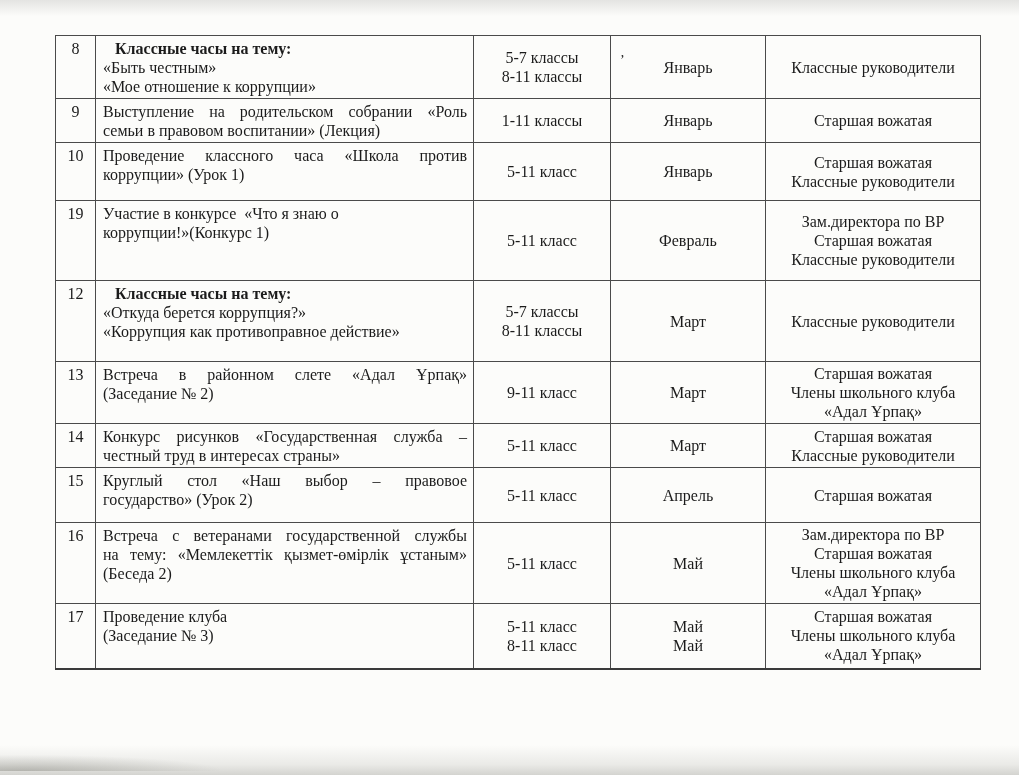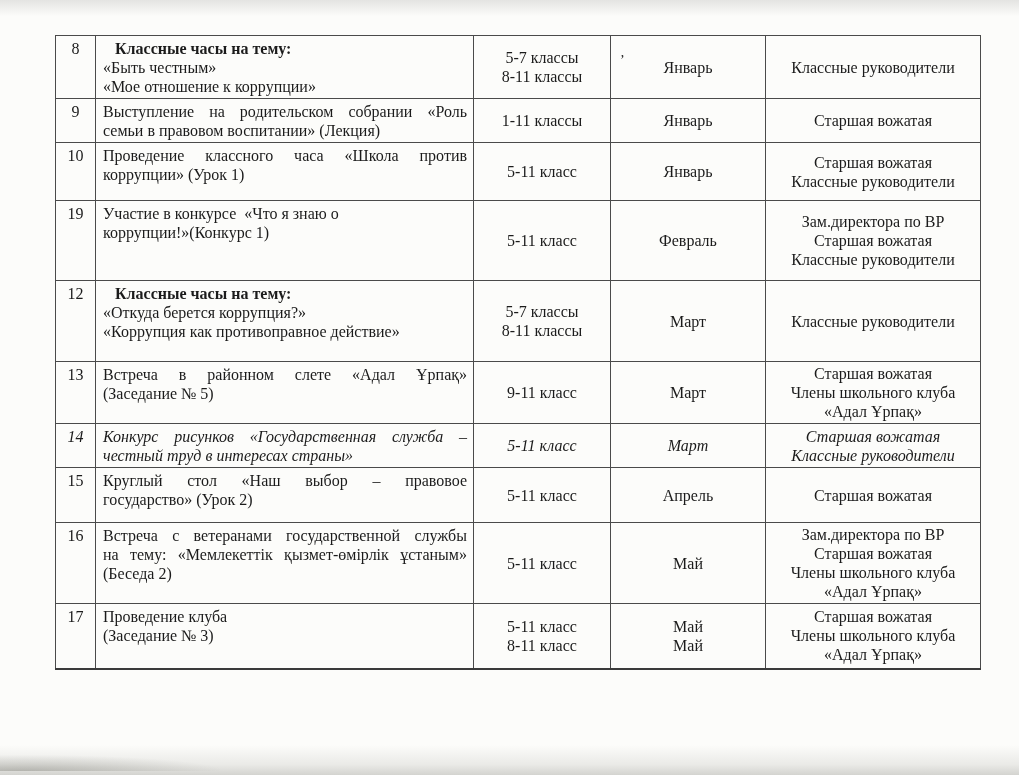--- a/index.html
+++ b/index.html
@@ -188,35 +188,35 @@
             <div class="line">Март</div>
           </td>
           <td class="c-mid">
             <div class="line">Классные руководители</div>
           </td>
         </tr>
         <tr class="row" style="height: 57px;">
           <td class="c-num">13</td>
           <td class="c-act">
             <div class="line j">Встреча в районном слете «Адал Ұрпақ»</div>
-            <div class="line">(Заседание № 5)</div>
+            <div class="line">(Заседание № 2)</div>
           </td>
           <td class="c-mid">
             <div class="line">9-11 класс</div>
           </td>
           <td class="c-mid c-month">
             <div class="line">Март</div>
           </td>
           <td class="c-mid">
             <div class="line">Старшая вожатая</div>
             <div class="line">Члены школьного клуба</div>
             <div class="line">«Адал Ұрпақ»</div>
           </td>
         </tr>
-        <tr class="row" style="height: 38px; font-style: italic;">
+        <tr class="row" style="height: 38px;">
           <td class="c-num">14</td>
           <td class="c-act">
             <div class="line j">Конкурс рисунков «Государственная служба –</div>
             <div class="line">честный труд в интересах страны»</div>
           </td>
           <td class="c-mid">
             <div class="line">5-11 класс</div>
           </td>
           <td class="c-mid c-month">
             <div class="line">Март</div>

